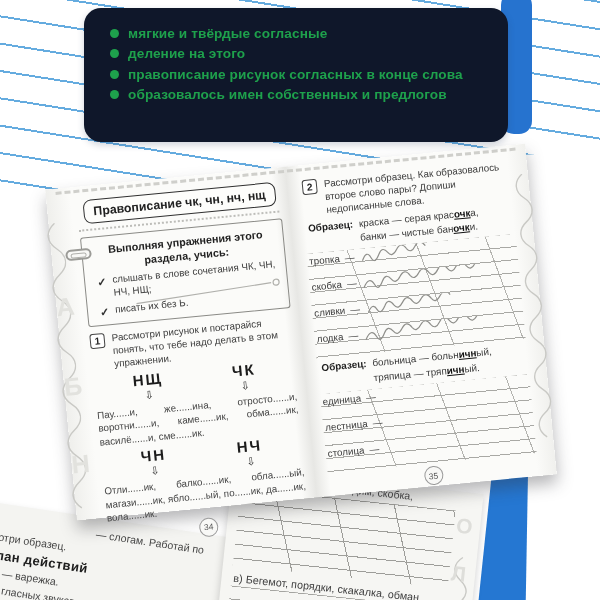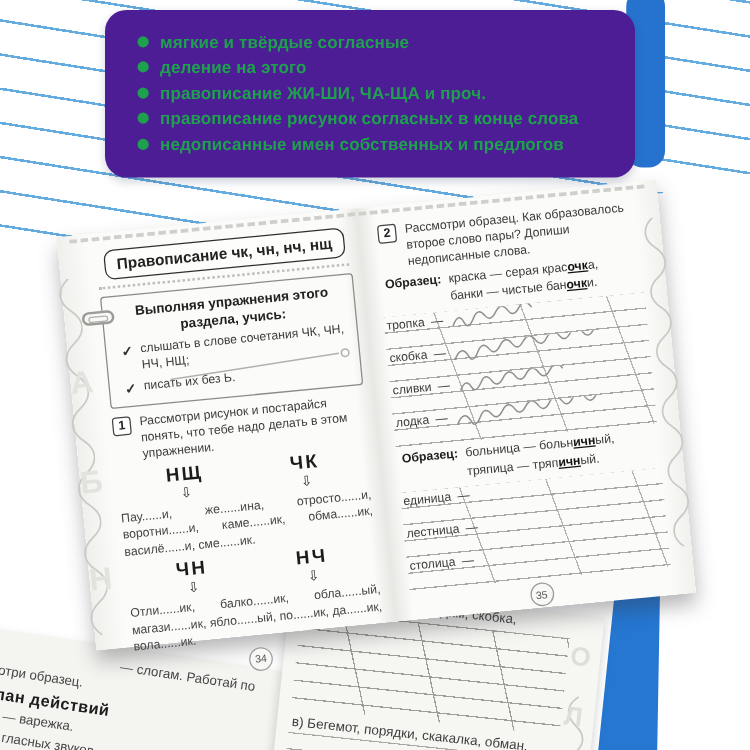--- a/index.html
+++ b/index.html
@@ -15,21 +15,21 @@
               background:repeating-linear-gradient(to bottom, #64abdf 0 2px, transparent 2px 27px); }
 
   
   .blue-bar { position:absolute; left:501px; top:-8px; width:31px; height:142px;
               border-radius:13px; background:#2673cf; z-index:2; }
   .blue-wedge { position:absolute; left:477px; top:450px; width:53px; height:150px;
                 background:#2577d2; z-index:1;
                 clip-path:polygon(30% 9%, 97% 0%, 92% 100%, 3% 100%); }
 
   
-  .card { position:absolute; left:84px; top:8px; width:424px; height:134px; background:#4c1d95;
+  .card { position:absolute; left:84px; top:8px; width:424px; height:134px; background:#0f172a;
           border-radius:17px; box-shadow:0 3px 7px rgba(40,60,90,.22); z-index:5;
           padding:15px 14px 0 26px; }
   .b-item { display:flex; align-items:center; gap:9px; height:20.5px; }
   .dot { width:9px; height:9px; border-radius:50%; background:#1ea14c; flex:0 0 9px; }
   .b-label { color:#1ea14c; font-weight:bold; font-size:13.6px; letter-spacing:.1px; white-space:nowrap; }
 
   
   .page { position:absolute; background:#f8f8f6; }
   .pgnum { width:19px; height:19px; border:1px solid #9a9a9a; border-radius:50%;
            font-size:8.5px; color:#555; display:flex; align-items:center; justify-content:center;
@@ -294,25 +294,21 @@
     <div class="b-item">
       <span class="dot"></span>
       <span class="b-label">мягкие и твёрдые согласные</span>
     </div>
     <div class="b-item">
       <span class="dot"></span>
       <span class="b-label">деление на этого</span>
     </div>
     <div class="b-item">
       <span class="dot"></span>
-      <span class="b-label">правописание ЖИ-ШИ, ЧА-ЩА и проч.</span>
+      <span class="b-label">правописание рисунок согласных в конце слова</span>
     </div>
     <div class="b-item">
       <span class="dot"></span>
-      <span class="b-label">правописание рисунок согласных в конце слова</span>
-    </div>
-    <div class="b-item">
-      <span class="dot"></span>
-      <span class="b-label">недописанные имен собственных и предлогов</span>
+      <span class="b-label">образовалось имен собственных и предлогов</span>
     </div>
   </div>
 
 </div>
 
 </body></html>

